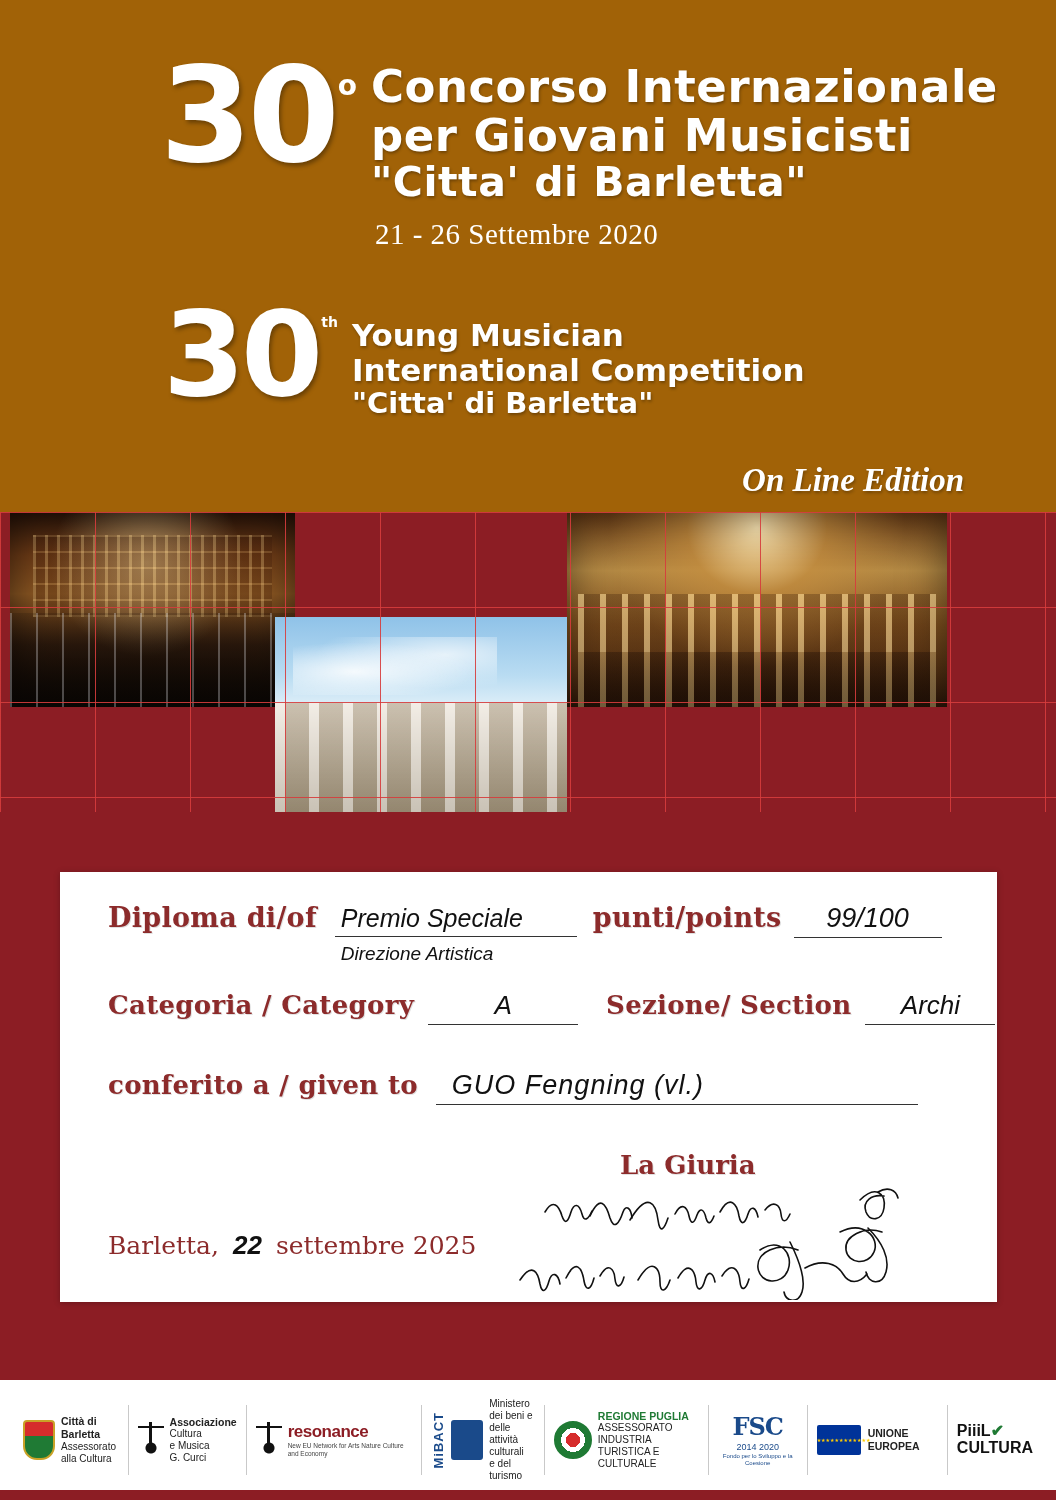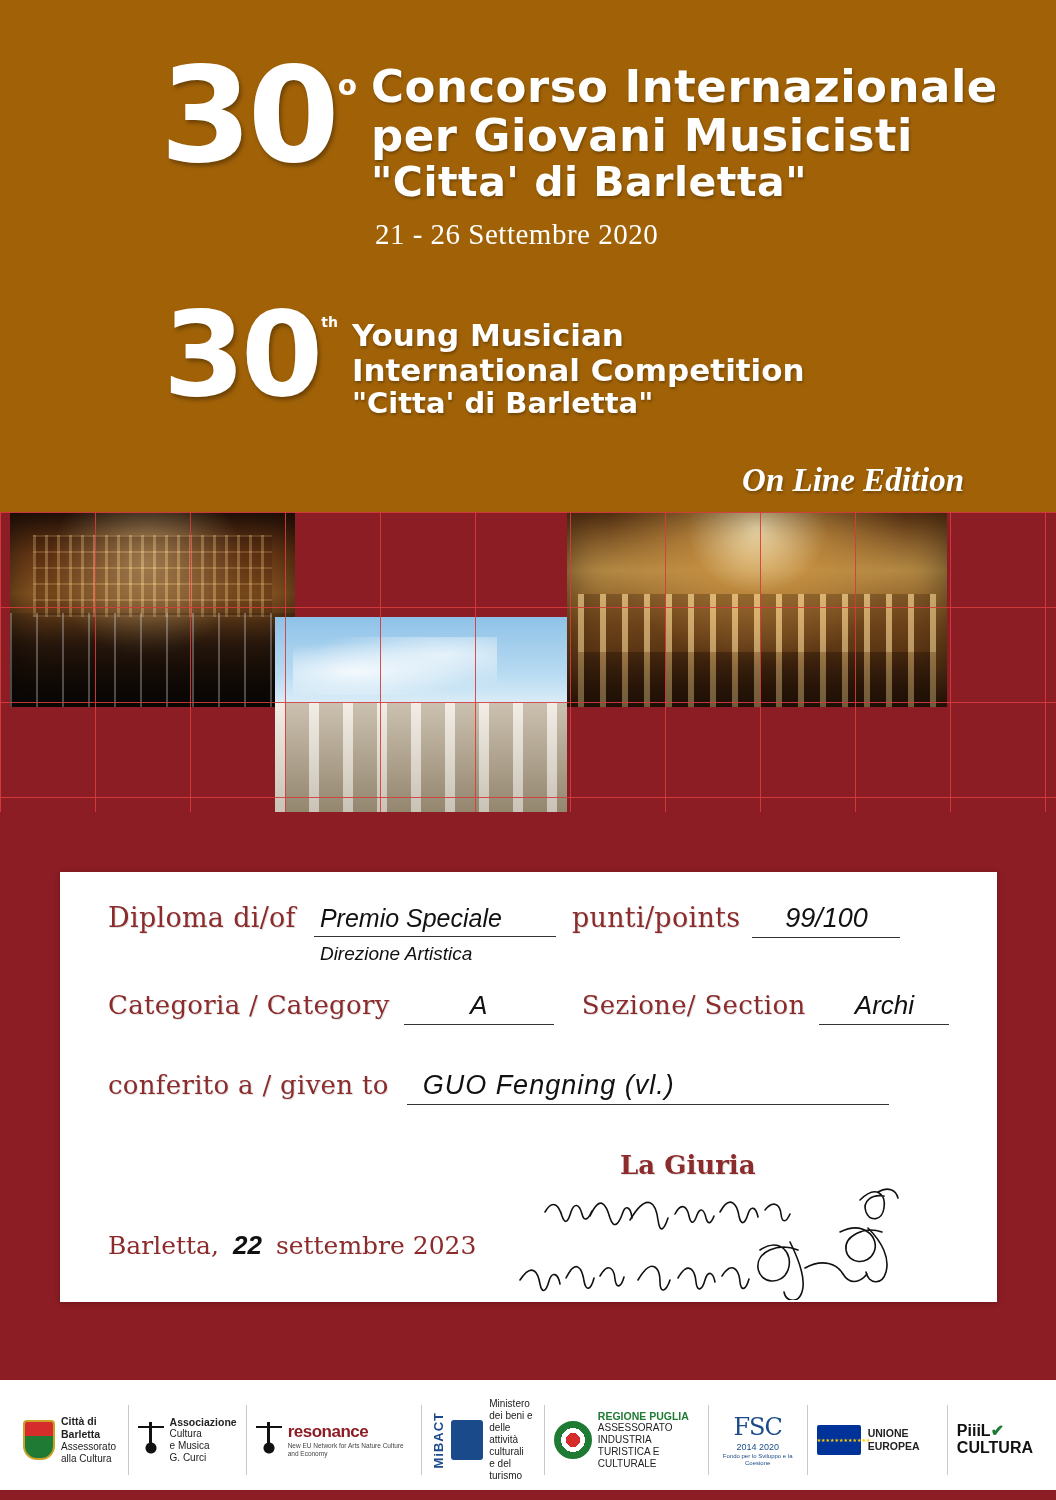--- a/index.html
+++ b/index.html
@@ -211,21 +211,21 @@
     box-shadow: 0 1px 6px rgba(0,0,0,0.25);
   }
   .cert {
     position: relative;
     width: 100%;
     height: 100%;
     color: #111;
   }
   .lbl {
     font-family: "DejaVu Serif", serif;
-    font-weight: normal;
+    font-weight: bold;
     color: #8c2b2b;
     letter-spacing: 0.3px;
     text-shadow: 1px 1px 0 rgba(0,0,0,0.12);
   }
   .val {
     font-family: "Liberation Sans", sans-serif;
     font-style: italic;
     color: #111;
   }
 
@@ -443,21 +443,21 @@
   .puglia-mark {
     width: 34px; height: 34px;
     border: 2px solid #1f7a34;
     border-radius: 50%;
     margin-right: 6px;
     flex: none;
     background: radial-gradient(circle at 50% 50%, #d62c2c 0 7px, #ffffff 7px 12px, #1f7a34 12px 17px);
   }
   .fsc-mark {
     font-family: "DejaVu Serif", serif;
-    font-weight: normal;
+    font-weight: bold;
     font-size: 24px;
     color: #1a4a8a;
     letter-spacing: -1px;
     text-align: center;
   }
   .fsc-year {
     font-size: 9px;
     color: #1a4a8a;
     font-family: "Liberation Sans", sans-serif;
   }
@@ -560,21 +560,21 @@
         <path d="M262 104 c10-16 17-6 18 6 c1 10 6 8 9-3"></path>
         <path d="M300 78 c20-14 34 4 28 20 c-6 16-28 14-30-2 c-2-16 20-26 40-18"></path>
         <path d="M330 70 c10 20 16 38 12 50 c-4 12-16 10-18 0"></path>
         <path d="M345 96 c18-10 32-4 38 6 c6 10 16 10 24 0"></path>
       </g>
     </svg>
 
     <div class="row-place">
       <span>Barletta,</span>
       <span class="day-val">22</span>
-      <span>settembre 2023</span>
+      <span>settembre 2025</span>
     </div>
 
   </div>
 </div>
 
 <div class="footer">
 
   <div class="logo-cell">
     <div class="shield"></div>
     <div class="logo-txt">

